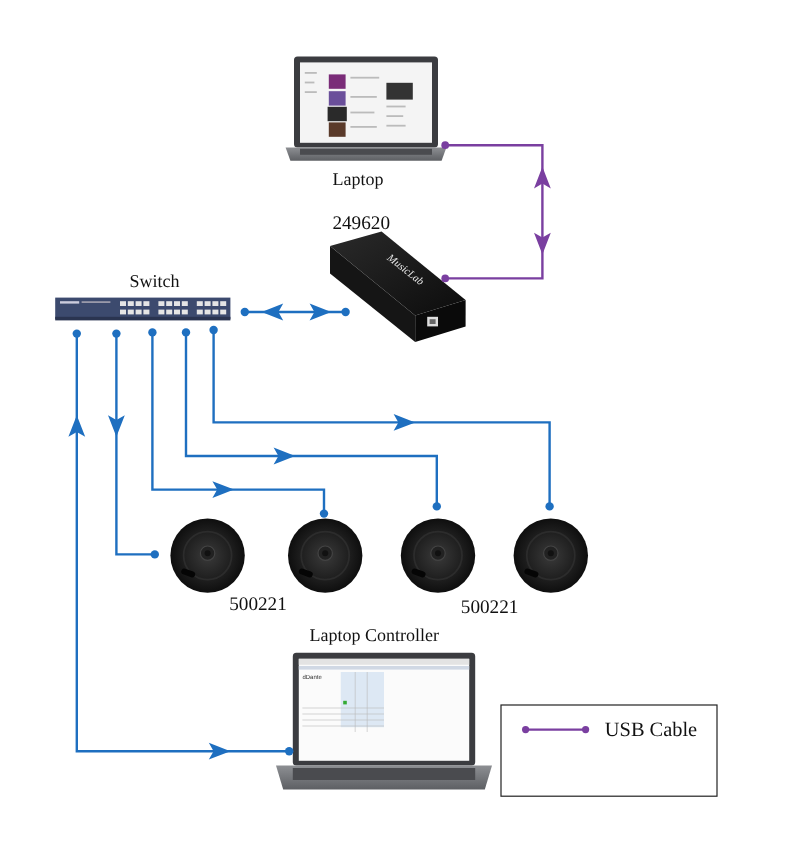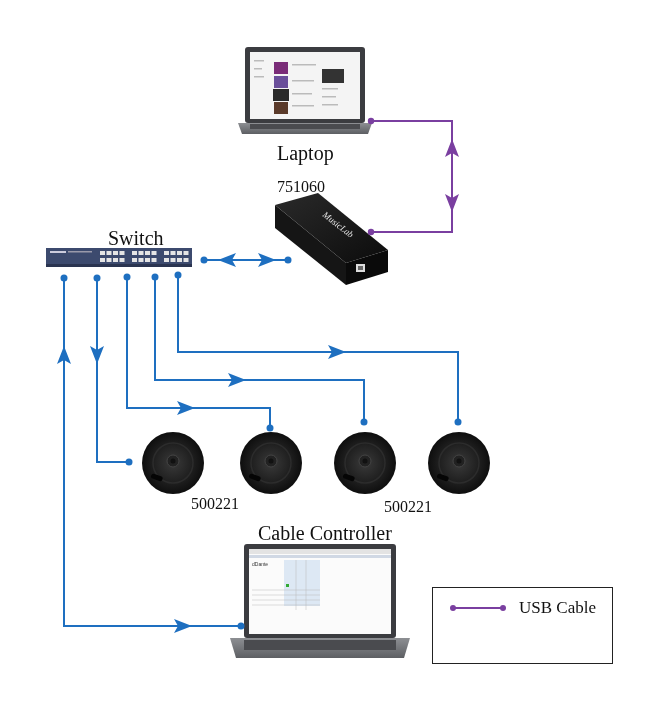--- a/index.html
+++ b/index.html
@@ -1,20 +1,20 @@
 <!DOCTYPE html>
 <html><head>
 <meta charset="utf-8">
 <style>
   html, body { margin:0; padding:0; background:#ffffff; }
   body { width:657px; height:717px; position:relative; overflow:hidden; font-family:"Liberation Serif", serif; }
   svg#diagram { position:absolute; left:0; top:0; }
-  .lbl { position:absolute; font-family:"Liberation Serif", serif; color:#111; font-size:20px; white-space:nowrap; }
+  .lbl { position:absolute; font-family:"Liberation Serif", serif; color:#111; font-size:15px; white-space:nowrap; }
   .model { font-size:16px; }
-  .legend-box { position:absolute; left:432px; top:587px; width:179px; height:75px; border:1px solid #222; background:#fff; }
+  .legend-box { position:absolute; left:417px; top:587px; width:179px; height:75px; border:1px solid #222; background:#fff; }
   .legend-row { position:absolute; left:0; width:100%; height:24px; }
   .legend-text { position:absolute; left:86px; top:2px; font-size:17px; font-family:"Liberation Serif", serif; color:#111; }
 </style>
 </head>
 <body>
 
 <svg id="diagram" width="657" height="717" viewBox="0 0 657 717">
   <defs>
     <linearGradient id="lapBase" x1="0" y1="0" x2="0" y2="1">
       <stop offset="0" stop-color="#8d8f93"></stop>
@@ -177,25 +177,25 @@
       <circle cx="364" cy="422" r="3.5" fill="#1e6fc0"></circle>
       <path d="M246,380 L228,373 L232,380 L228,387 Z" fill="#1e6fc0"></path>
       <polyline points="178,275 178,352 458,352 458,422" fill="none" stroke="#1e6fc0" stroke-width="2"></polyline>
       <circle cx="178" cy="275" r="3.5" fill="#1e6fc0"></circle>
       <circle cx="458" cy="422" r="3.5" fill="#1e6fc0"></circle>
       <path d="M346,352 L328,345 L332,352 L328,359 Z" fill="#1e6fc0"></path>
     </g>
 </svg>
 
 <div class="lbl" style="left:277px;top:142px;">Laptop</div>
-<div class="lbl model" style="left:277px;top:178px;">751060</div>
+<div class="lbl model" style="left:277px;top:178px;">249620</div>
 <div class="lbl" style="left:108px;top:227px;">Switch</div>
 <div class="lbl model" style="left:191px;top:495px;">500221</div>
 <div class="lbl model" style="left:384px;top:498px;">500221</div>
-<div class="lbl" style="left:258px;top:522px;">Cable Controller</div>
+<div class="lbl" style="left:258px;top:522px;">Laptop Controller</div>
 
 <div class="legend-box">
   <div class="legend-row" style="top:8px;">
     <svg width="80" height="24" style="position:absolute;left:6px;top:0;">
       <line x1="14" y1="12" x2="64" y2="12" stroke="#7a3fa0" stroke-width="2"></line>
       <circle cx="14" cy="12" r="3" fill="#7a3fa0"></circle>
         <circle cx="64" cy="12" r="3" fill="#7a3fa0"></circle>
     </svg>
     <span class="legend-text">USB Cable</span>
   </div>

